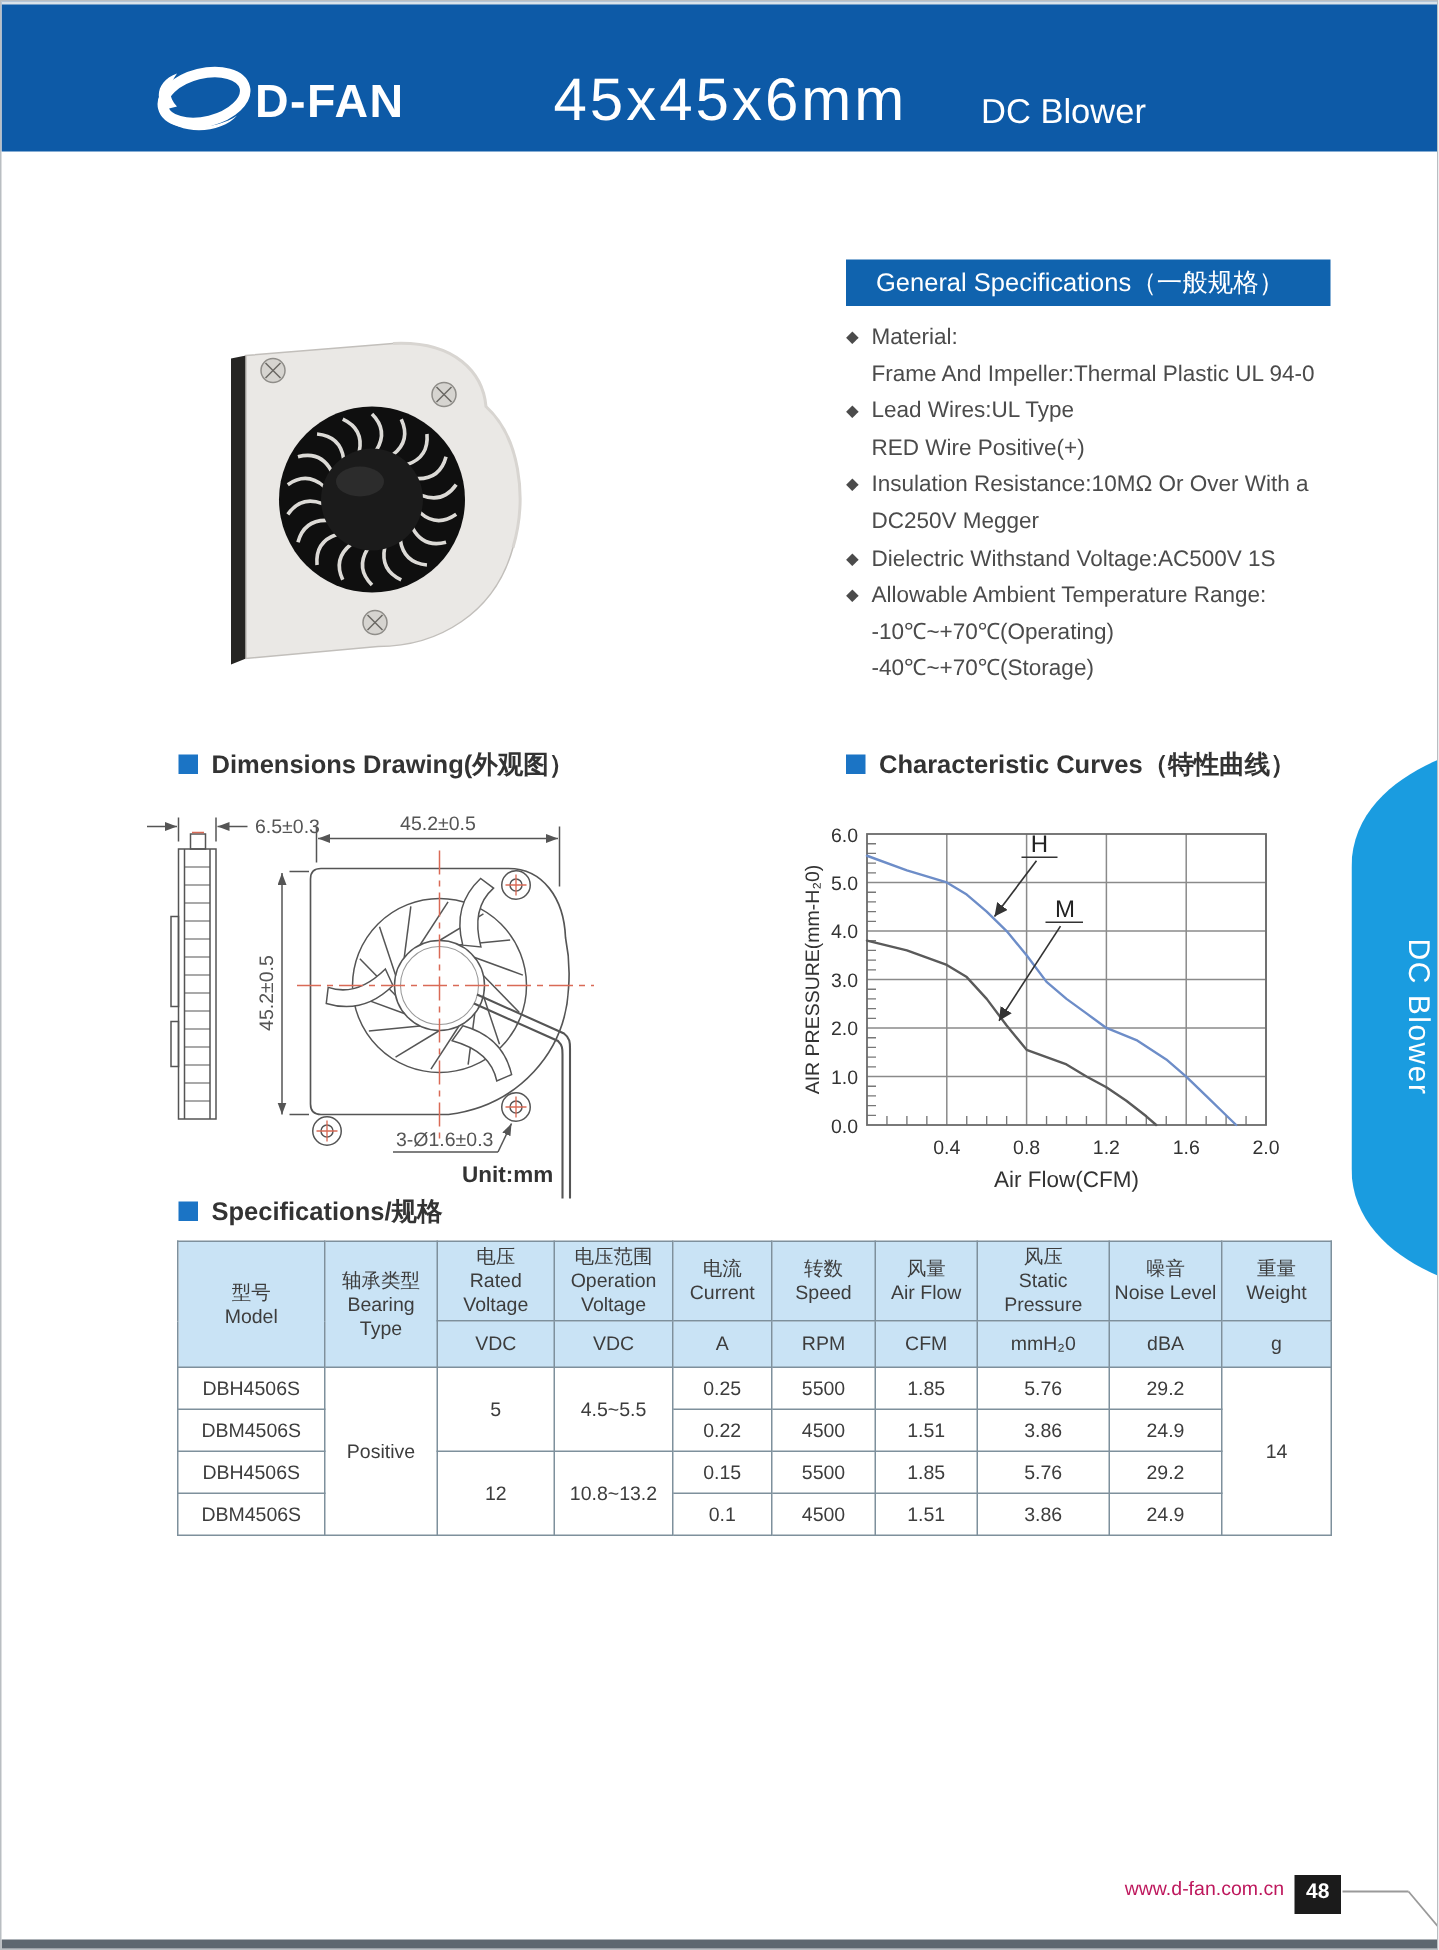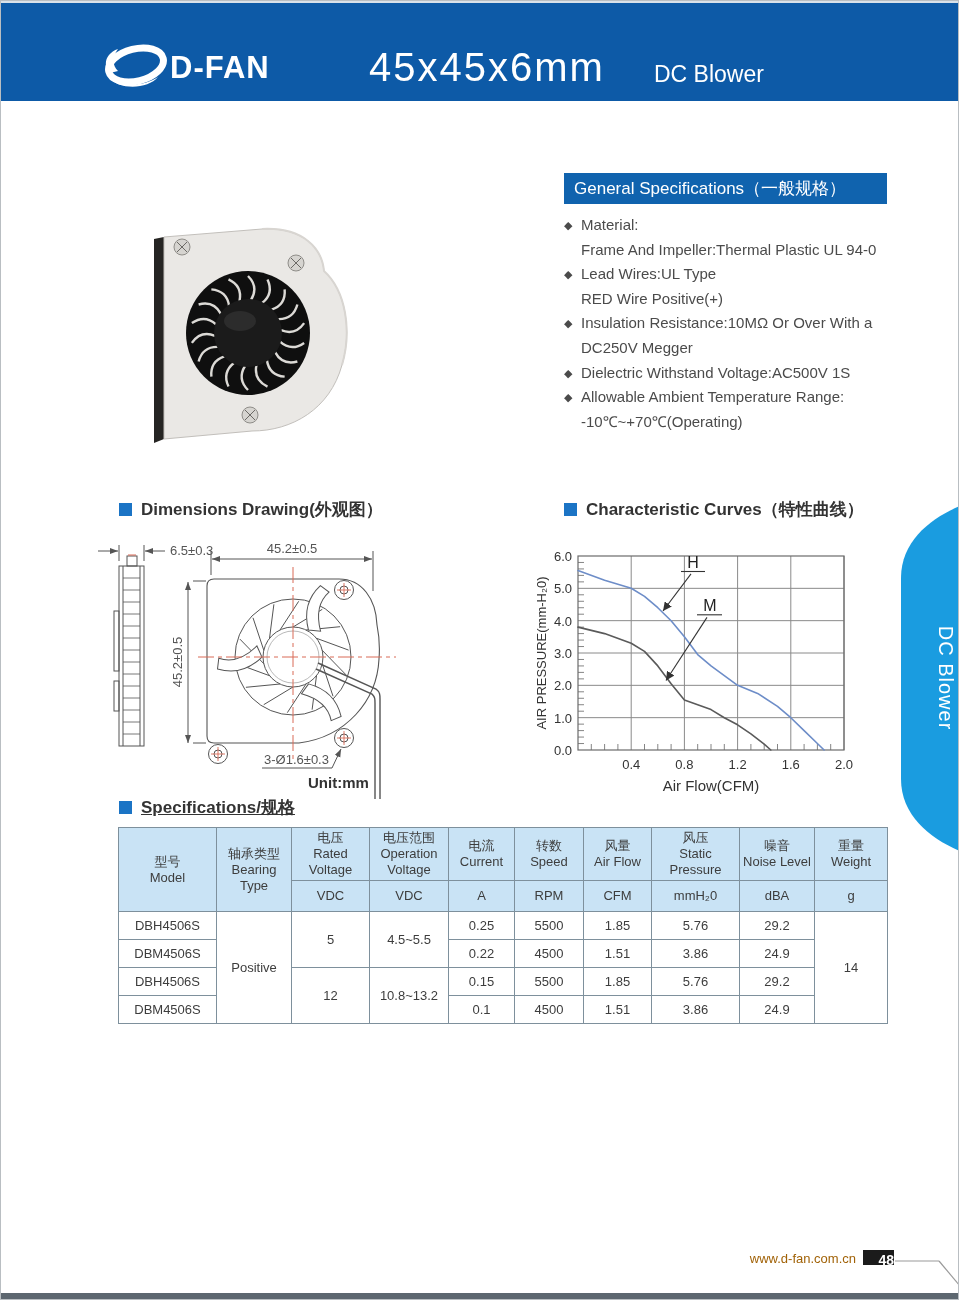--- a/index.html
+++ b/index.html
@@ -10,21 +10,21 @@
   
   .banner{left:0;top:0;width:100%;height:100px;background:#0d5aa7;border-top:2px solid #d9e2ea;box-sizing:border-box;}
   .brand-size{left:368px;top:42px;font-size:40px;color:#ffffff;letter-spacing:2px;font-weight:400;}
   .brand-product{left:653px;top:58px;font-size:23px;color:#fff;font-weight:400;}
 
   
   .model-title{left:148px;top:134px;font-size:44px;color:#3a3a3a;font-weight:500;letter-spacing:1px;}
 
   
   .gs-bar{left:563px;top:172px;width:323px;height:31px;background:#1063ae;color:#fff;
-          font-size:17px;line-height:31px;padding-left:10px;box-sizing:border-box;font-weight:500;}
+          font-size:17px;line-height:31px;padding-left:20px;box-sizing:border-box;font-weight:500;}
   .gs-list{left:563px;top:212px;width:330px;font-size:15px;color:#4b4b4b;}
   .spec-line{position:relative;padding-left:17px;line-height:24.6px;white-space:nowrap;}
   .spec-line .diamond{position:absolute;left:0;top:0;font-size:11px;color:#4b4b4b;}
 
   
   .sec-head{font-size:17px;color:#333;font-weight:600;white-space:nowrap;}
   .sec-head .sq{display:inline-block;width:13px;height:13px;background:#1b74c5;margin-right:9px;vertical-align:-1px;}
 
   
   .cp-tick{font-size:13px;fill:#333;font-family:"Liberation Sans",sans-serif;}
@@ -43,23 +43,23 @@
   
   table.spec{border-collapse:collapse;table-layout:fixed;width:769px;}
   table.spec td{border:1px solid #7e909c;text-align:center;font-size:13px;color:#3d3d3d;padding:0;}
   table.spec .hd{background:#c9e3f5;line-height:16px;}
   table.spec .hd .zh{display:block;}
   table.spec tr.r1 td{height:52px;}
   table.spec tr.r2 td{height:30px;}
   table.spec tr.body td{height:27px;background:#fff;}
 
   
-  .site{left:690px;top:1250px;width:165px;text-align:right;font-size:13px;color:#a16207;}
-  .page-badge{left:862px;top:1249px;width:31px;height:15px;background:#1b1b1b;color:#fff;
-              font-size:14px;font-weight:bold;text-align:right;line-height:21px;}
+  .site{left:690px;top:1250px;width:165px;text-align:right;font-size:13px;color:#be185d;}
+  .page-badge{left:862px;top:1249px;width:31px;height:26px;background:#1b1b1b;color:#fff;
+              font-size:14px;font-weight:bold;text-align:center;line-height:21px;}
   .bottom-bar{left:0;top:1292px;width:959px;height:8px;background:#5d6770;}
 </style>
 </head>
 <body>
 
 <div class="page">
 
   <div class="abs banner">
     <svg class="abs" style="left:103px;top:34px;" width="230" height="56" viewBox="0 0 230 56">
       <g>
@@ -119,29 +119,30 @@
   <div class="abs gs-list">
       <div class="spec-line"><span class="diamond">◆</span><span>Material:</span></div>
       <div class="spec-line"><span class="diamond"></span><span>Frame And Impeller:Thermal Plastic UL 94-0</span></div>
       <div class="spec-line"><span class="diamond">◆</span><span>Lead Wires:UL Type</span></div>
       <div class="spec-line"><span class="diamond"></span><span>RED Wire Positive(+)</span></div>
       <div class="spec-line"><span class="diamond">◆</span><span>Insulation Resistance:10MΩ Or Over With a</span></div>
       <div class="spec-line"><span class="diamond"></span><span>DC250V Megger</span></div>
       <div class="spec-line"><span class="diamond">◆</span><span>Dielectric Withstand Voltage:AC500V 1S</span></div>
       <div class="spec-line"><span class="diamond">◆</span><span>Allowable Ambient Temperature Range:</span></div>
       <div class="spec-line"><span class="diamond"></span><span>-10℃~+70℃(Operating)</span></div>
+      <div class="spec-line"><span class="diamond"></span><span>-40℃~+70℃(Storage)</span></div>
     </div>
 
   <div class="abs sec-head" style="left:563px;top:497px;">
     <span class="sq"></span><span>Characteristic Curves（特性曲线）</span>
   </div>
   <div class="abs sec-head" style="left:118px;top:497px;">
     <span class="sq"></span><span>Dimensions Drawing(外观图）</span>
   </div>
-  <div class="abs sec-head" style="left:118px;top:795px;text-decoration:underline;">
+  <div class="abs sec-head" style="left:118px;top:795px;">
     <span class="sq"></span><span>Specifications/规格</span>
   </div>
 
   <svg class="abs" style="left:95px;top:530px;" width="450" height="280" viewBox="0 0 450 280">
     <defs>
       <marker id="dimArr" markerWidth="9" markerHeight="8" refX="8" refY="3" orient="auto">
         <path d="M0,0 L8,3 L0,6 Z" fill="#555"></path>
       </marker>
     </defs>
 

